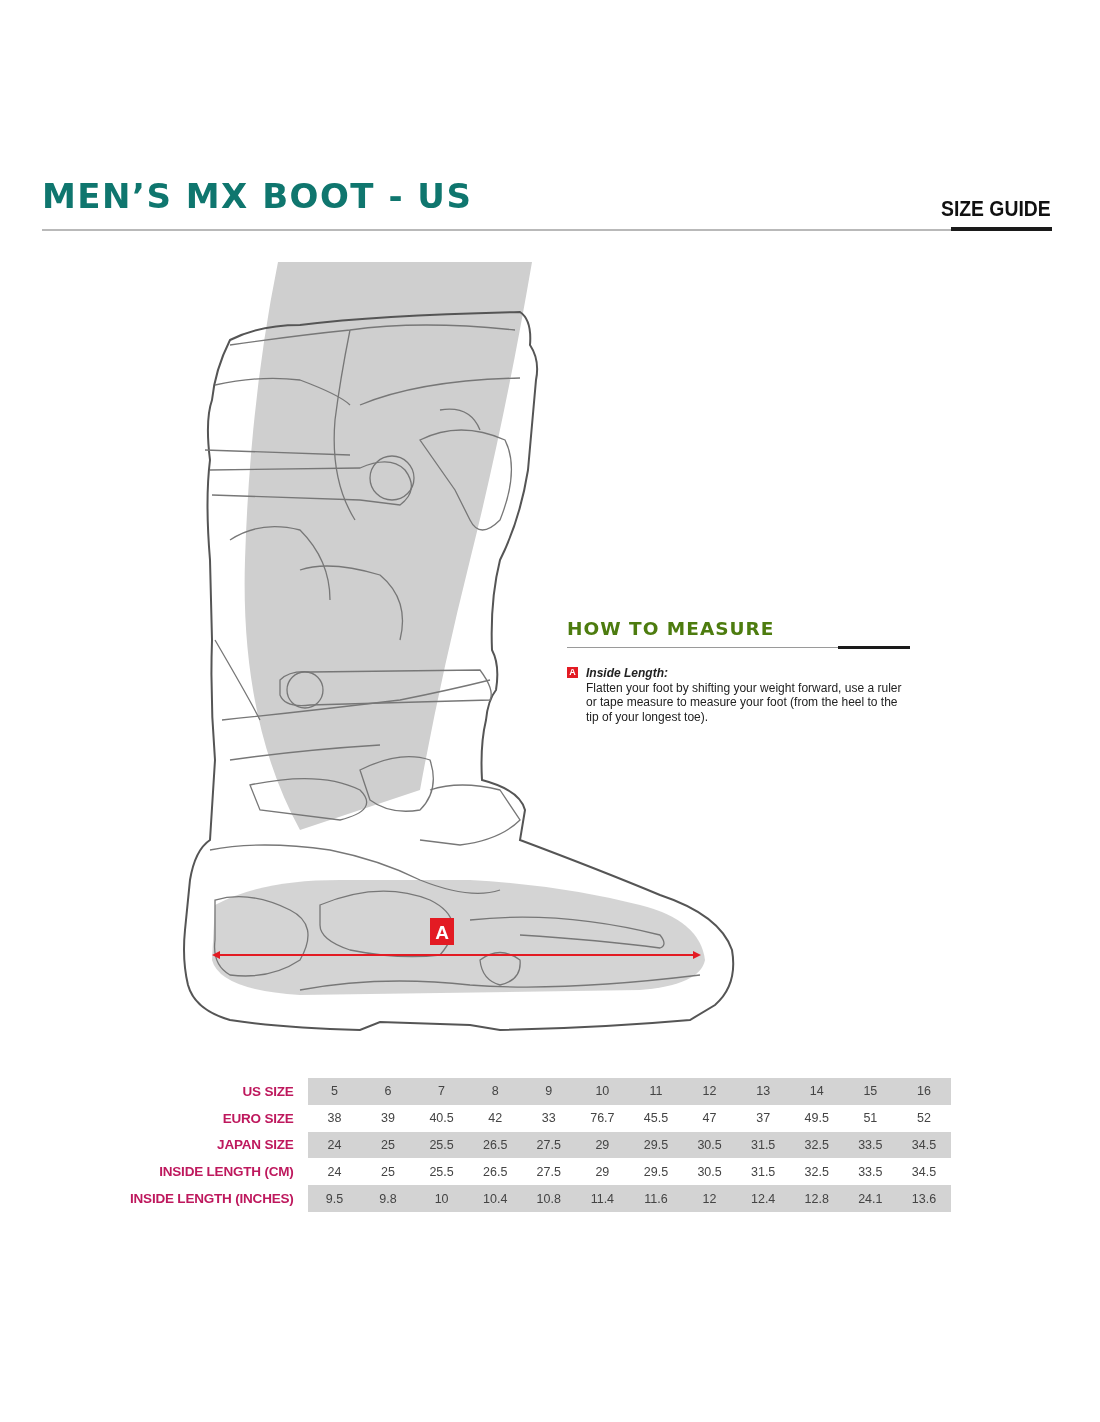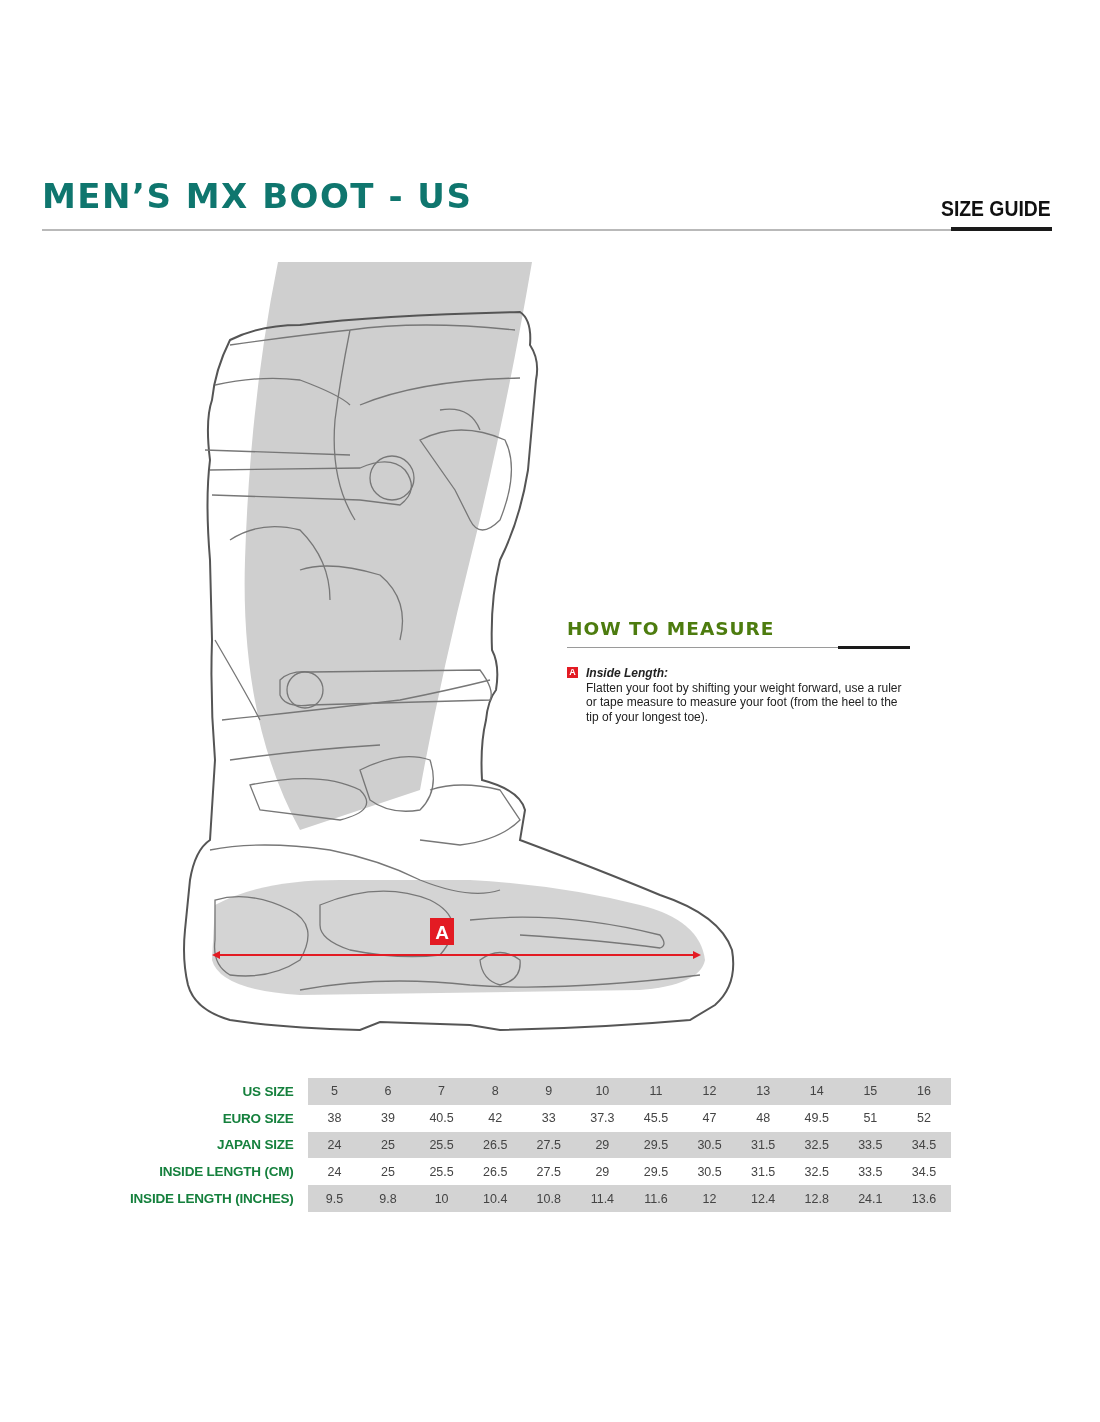--- a/index.html
+++ b/index.html
@@ -21,21 +21,21 @@
   .measure-rule { position: relative; margin-top: 8px; height: 1px; background: #9a9a9a; width: 343px; }
   .measure-rule::after { content: ""; position: absolute; right: 0; top: -1px; width: 72px; height: 3px; background: #1a1a1a; }
   .measure-item { margin-top: 18px; position: relative; padding-left: 19px; font-size: 12px; line-height: 14.5px; color: #222; }
   .badge-small { position: absolute; left: 0; top: 1px; width: 11px; height: 11px; background: #e31b23; color: #fff;
                  font-size: 9px; font-weight: 700; line-height: 11px; text-align: center; }
   .measure-label { font-weight: 700; display: block; font-style: italic; }
   .measure-desc { display: block; }
 
   .size-table { position: absolute; left: 130px; top: 1078px; border-collapse: collapse; }
   .size-table td { height: 26.8px; padding: 0; font-size: 12.5px; color: #444; text-align: center; width: 53.6px; }
-  .size-table th { height: 26.8px; padding: 0 14px 0 0; text-align: right; font-size: 13.5px; font-weight: 700; color: #15803d;
+  .size-table th { height: 26.8px; padding: 0 14px 0 0; text-align: right; font-size: 13.5px; font-weight: 700; color: #be185d;
                    width: 156px; white-space: nowrap; letter-spacing: -0.2px; }
   .size-table tr.shaded td { background: #d3d3d3; }
 </style>
 </head>
 <body>
 
 <div class="page-title">MEN’S MX BOOT - US</div>
 <div class="title-rule"></div>
 <div class="size-guide">SIZE GUIDE</div>
 <div class="size-guide-underline"></div>
@@ -118,24 +118,24 @@
         <td>15</td>
         <td>16</td>
       </tr>
       <tr>
         <th>EURO SIZE</th>
         <td>38</td>
         <td>39</td>
         <td>40.5</td>
         <td>42</td>
         <td>33</td>
-        <td>37.3</td>
+        <td>76.7</td>
         <td>45.5</td>
         <td>47</td>
-        <td>48</td>
+        <td>37</td>
         <td>49.5</td>
         <td>51</td>
         <td>52</td>
       </tr>
       <tr class="shaded">
         <th>JAPAN SIZE</th>
         <td>24</td>
         <td>25</td>
         <td>25.5</td>
         <td>26.5</td>

